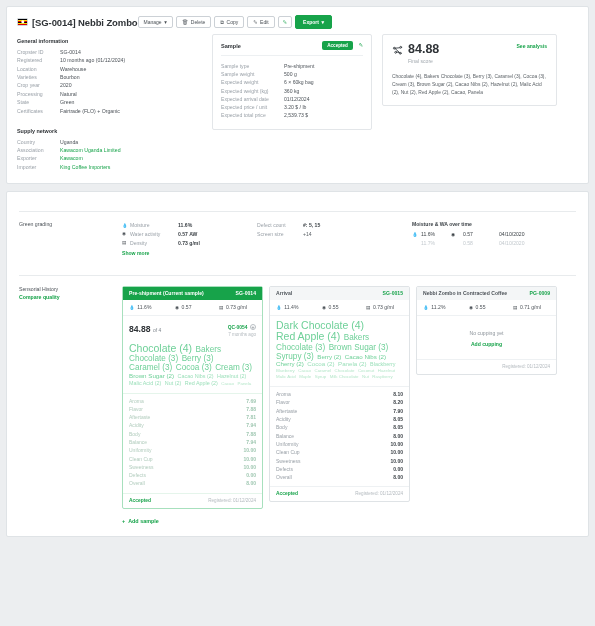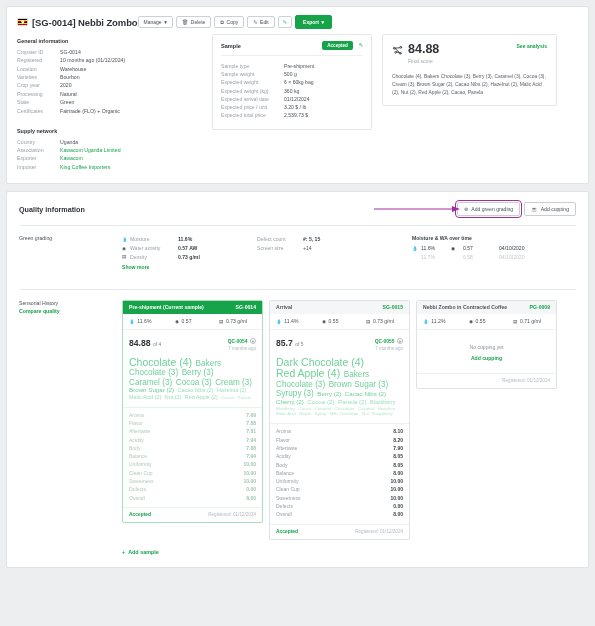--- a/index.html
+++ b/index.html
@@ -378,41 +378,20 @@
           <span class="see-analysis">See analysis</span>
         </div>
         <div class="notes">Chocolate (4), Bakers Chocolate (3), Berry (3), Caramel (3), Cocoa (3), Cream (3), Brown Sugar (2), Cacao Nibs (2), Hazelnut (2), Malic Acid (2), Nut (2), Red Apple (2), Cacao, Panela</div>
       </div>
 
     </div>
   </div>
 
   <div class="panel quality-panel">
 
-    <div class="q-head">
-      <span class="q-title">Quality information</span>
-
-      <span class="arrow-annot">
-        <svg width="88" height="7" viewBox="0 0 88 7">
-          <line x1="0" y1="3.5" x2="78" y2="3.5" stroke="#a0309c" stroke-width="1.2"></line>
-          <polygon points="78,0.5 86,3.5 78,6.5" fill="#a0309c"></polygon>
-        </svg>
-      </span>
-
-      <span class="q-actions">
-        <span class="btn-outline highlight-ring">
-          <span class="ico">⊛</span>
-          <span>Add green grading</span>
-        </span>
-        <span class="btn-outline">
-          <span class="ico">☕</span>
-          <span>Add cupping</span>
-        </span>
-      </span>
-    </div>
 
     <div class="q-hr"></div>
 
     <div class="grading-row">
       <div class="grade-label">Green grading</div>
 
       <div class="grade-metrics">
         <div class="gm-line">
           <span class="gi">💧</span>
           <span class="gk">Moisture</span>
@@ -570,33 +549,20 @@
               </span>
             <span class="m">
                 <span class="mi">◉</span>
                 <span>0.55</span>
               </span>
             <span class="m">
                 <span class="mi">▤</span>
                 <span>0.73 g/ml</span>
               </span>
           </div>
-          <div class="score-line">
-            <span class="sl-left">
-              <span class="sl-num">85.7</span>
-              <span class="sl-of">of 5</span>
-            </span>
-            <span class="sl-right">
-              <span class="qc">
-                <span>QC-0055</span>
-                <span class="plus-circ">+</span>
-              </span>
-              <div class="ago">7 months ago</div>
-            </span>
-          </div>
           <div class="tags">
             <span class="t4">Dark Chocolate (4)</span><span class="t4">Red Apple (4)</span><span class="t3">Bakers</span><span class="t3">Chocolate (3)</span><span class="t3">Brown Sugar (3)</span><span class="t3">Syrupy (3)</span><span class="t2s">Berry (2)</span><span class="t2s">Cacao Nibs (2)</span><span class="t2s">Cherry (2)</span><span class="t2s faded2">Cocoa (2)</span><span class="t2s faded2">Panela (2)</span><span class="t2 faded2">Blackberry</span><span class="t1">Blueberry</span><span class="t1">Cacao</span><span class="t1">Caramel</span><span class="t1">Chocolate</span><span class="t1">Coconut</span><span class="t1">Hazelnut</span><span class="t1">Malic Acid</span><span class="t1">Maple</span><span class="t1">Syrup</span><span class="t1">Milk Chocolate</span><span class="t1">Nut</span><span class="t1">Raspberry</span>
           </div>
           <div class="attr-wrap">
             <div class="attr">
                 <span class="an">Aroma</span>
                 <span class="av">8.10</span>
               </div>
             <div class="attr">
                 <span class="an">Flavor</span>

